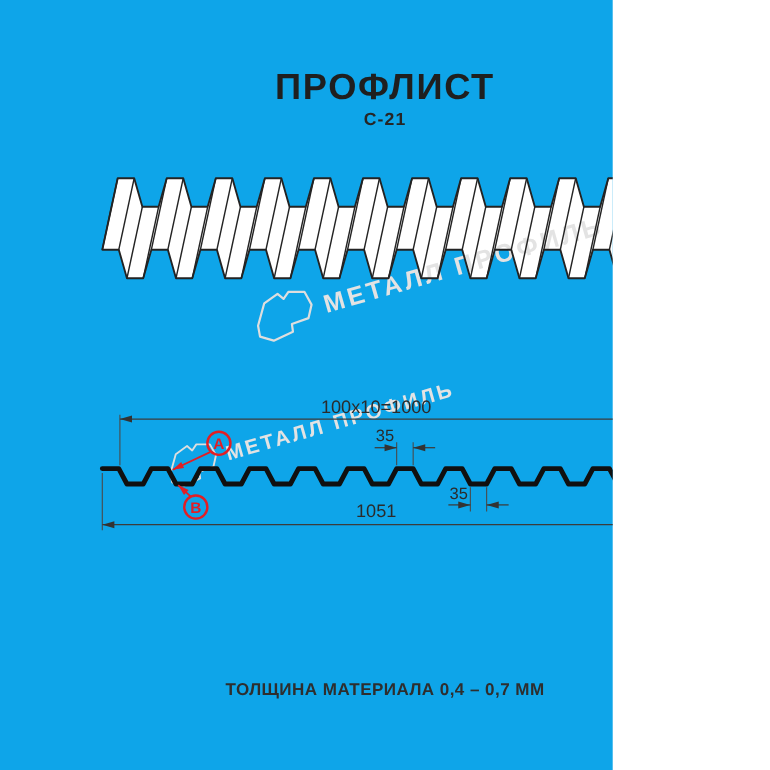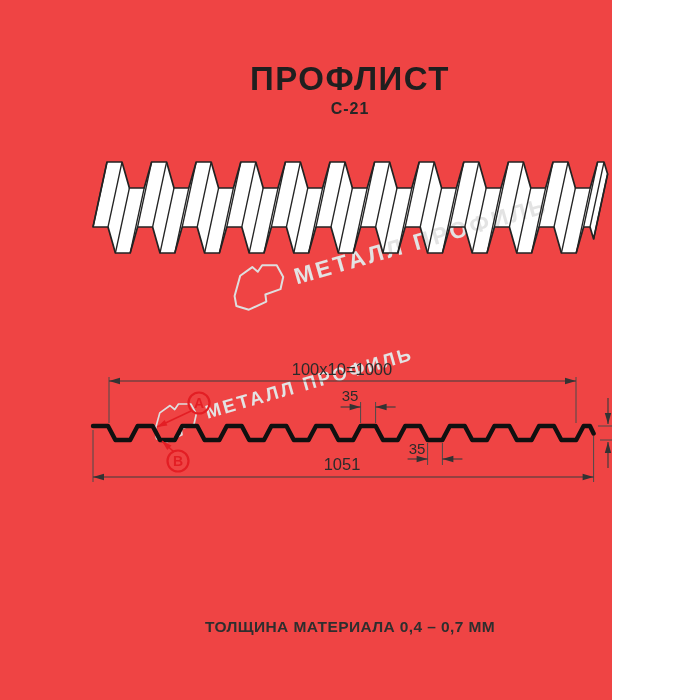--- a/index.html
+++ b/index.html
@@ -1,16 +1,16 @@
 <!DOCTYPE html>
 <html><head>
 <meta charset="utf-8">
 <style>
   html,body{margin:0;padding:0;background:#ffffff;}
-  .page{position:relative;width:612px;height:700px;background:#ef4444;overflow:hidden;
+  .page{position:relative;width:557px;height:700px;background:#0ea5e9;overflow:hidden;
         font-family:"Liberation Sans", sans-serif;}
   svg{display:block;}
   text{font-family:"Liberation Sans", sans-serif;}
   .title-text{font-size:33px;font-weight:bold;fill:#1f1f1f;letter-spacing:1.5px;}
   .subtitle-text{font-size:16px;font-weight:bold;fill:#262626;letter-spacing:1px;}
   .footer-text{font-size:15.5px;font-weight:bold;fill:#2e2e2e;letter-spacing:0.4px;}
   .dim-text{font-size:16.5px;fill:#2b2b2b;}
   .dim-text-sm{font-size:15px;fill:#2b2b2b;}
   .ext{stroke:#4a4a4a;stroke-width:1;}
   .dim{stroke:#3c3c3c;stroke-width:1.15;}

